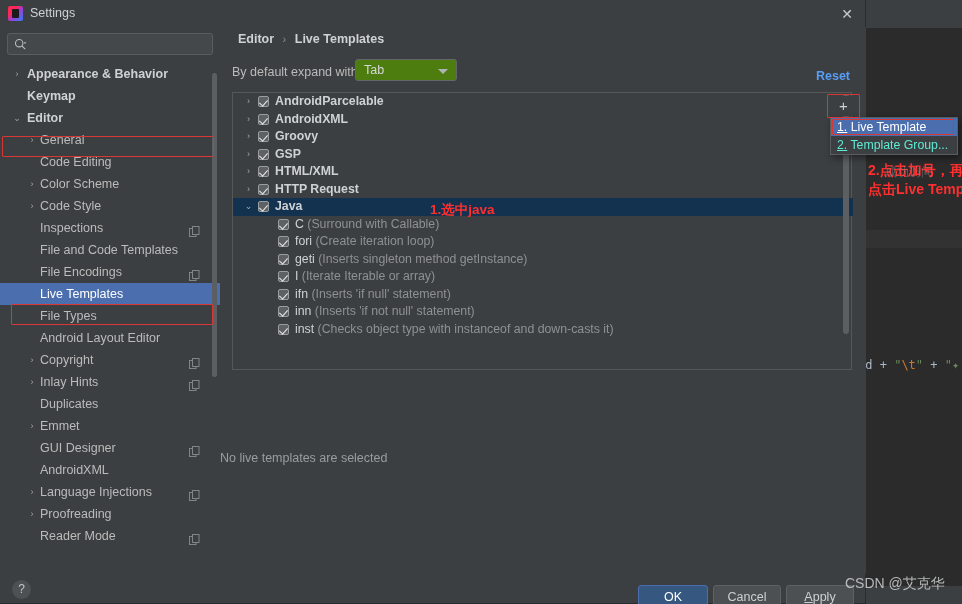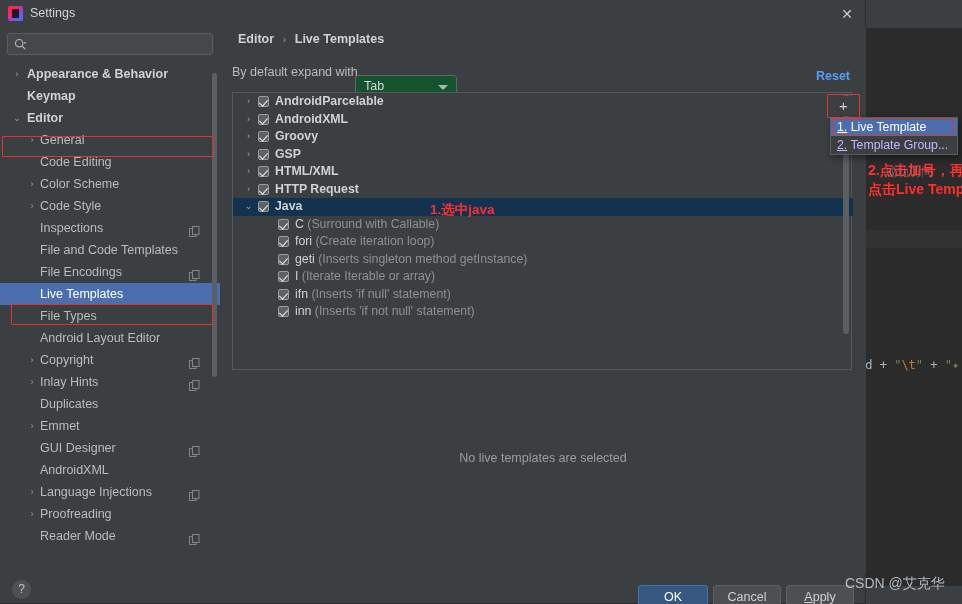--- a/index.html
+++ b/index.html
@@ -155,22 +155,22 @@
   .breadcrumb .sep { color: #8d9093; font-weight: normal; margin: 0 5px; font-size: 11px; }
   .reset-link {
     position: absolute; right: 16px; top: 5px;
     font-size: 12.5px; font-weight: bold; color: #589df6; cursor: default; margin-top: 37px;
   }
   .expand-label {
     position: absolute; left: 12px; top: 38px;
     font-size: 12.5px; color: #bbbbbb;
   }
   .combo {
-    position: absolute; left: 135px; top: 48px; width: 102px; height: 22px;
-    background: #14532d; border: 1px solid #646769; border-radius: 3px;
+    position: absolute; left: 135px; top: 32px; width: 102px; height: 22px;
+    background: #4d7c0f; border: 1px solid #646769; border-radius: 3px;
   }
   .combo .val {
     position: absolute; left: 8px; top: 3px; font-size: 12.5px; color: #d5d8da;
   }
   .combo .caret {
     position: absolute; right: 8px; top: 9px;
     width: 0; height: 0;
     border-left: 5px solid transparent; border-right: 5px solid transparent;
     border-top: 5px solid #b0b3b5;
   }
@@ -226,29 +226,29 @@
 
   
   .popup {
     position: absolute; left: 830px; top: 117px; width: 128px; height: 38px;
     background: #3c3f41; border: 1px solid #5a5d5f;
     box-shadow: 2px 3px 7px rgba(0,0,0,.45);
     z-index: 40;
   }
   .popup-item {
     position: relative; height: 18px; line-height: 18px;
-    padding-left: 6px; font-size: 12.3px; color: #c4b5fd; white-space: nowrap;
+    padding-left: 6px; font-size: 12.3px; color: #5eead4; white-space: nowrap;
     cursor: default;
   }
   .popup-item.active { background: #4b6eaf; color: #ffffff; }
   .popup-item .mnem { text-decoration: underline; }
 
   .empty-msg {
     position: absolute; left: 0; top: 424px; width: 646px;
-    text-align: center; font-size: 12.5px; color: #9a9d9f;
+    text-align: left; font-size: 12.5px; color: #9a9d9f;
   }
 
   
   .bottombar {
     position: absolute; left: 0; top: 574px; width: 864px; height: 29px;
     background: #3c3f41;
   }
   .help-btn {
     position: absolute; left: 12px; top: 6px; width: 19px; height: 19px;
     border-radius: 50%; background: #4e5153;
@@ -508,20 +508,24 @@
               <span class="name"><span>I</span> <span class="desc">(Iterate Iterable or array)</span></span>
             </div>
             <div class="tpl-row item">
               <span class="chk"></span>
               <span class="name"><span>ifn</span> <span class="desc">(Inserts 'if null' statement)</span></span>
             </div>
             <div class="tpl-row item">
               <span class="chk"></span>
               <span class="name"><span>inn</span> <span class="desc">(Inserts 'if not null' statement)</span></span>
             </div>
+            <div class="tpl-row item">
+              <span class="chk"></span>
+              <span class="name"><span>inst</span> <span class="desc">(Checks object type with instanceof and down-casts it)</span></span>
+            </div>
           </div>
         <div class="tpl-scrollbar"></div>
       </div>
 
       <div class="empty-msg">No live templates are selected</div>
     </div>
 
     <div class="bottombar">
       <div class="help-btn">?</div>
       <div class="dlg-btn primary" id="btn-ok">OK</div>

